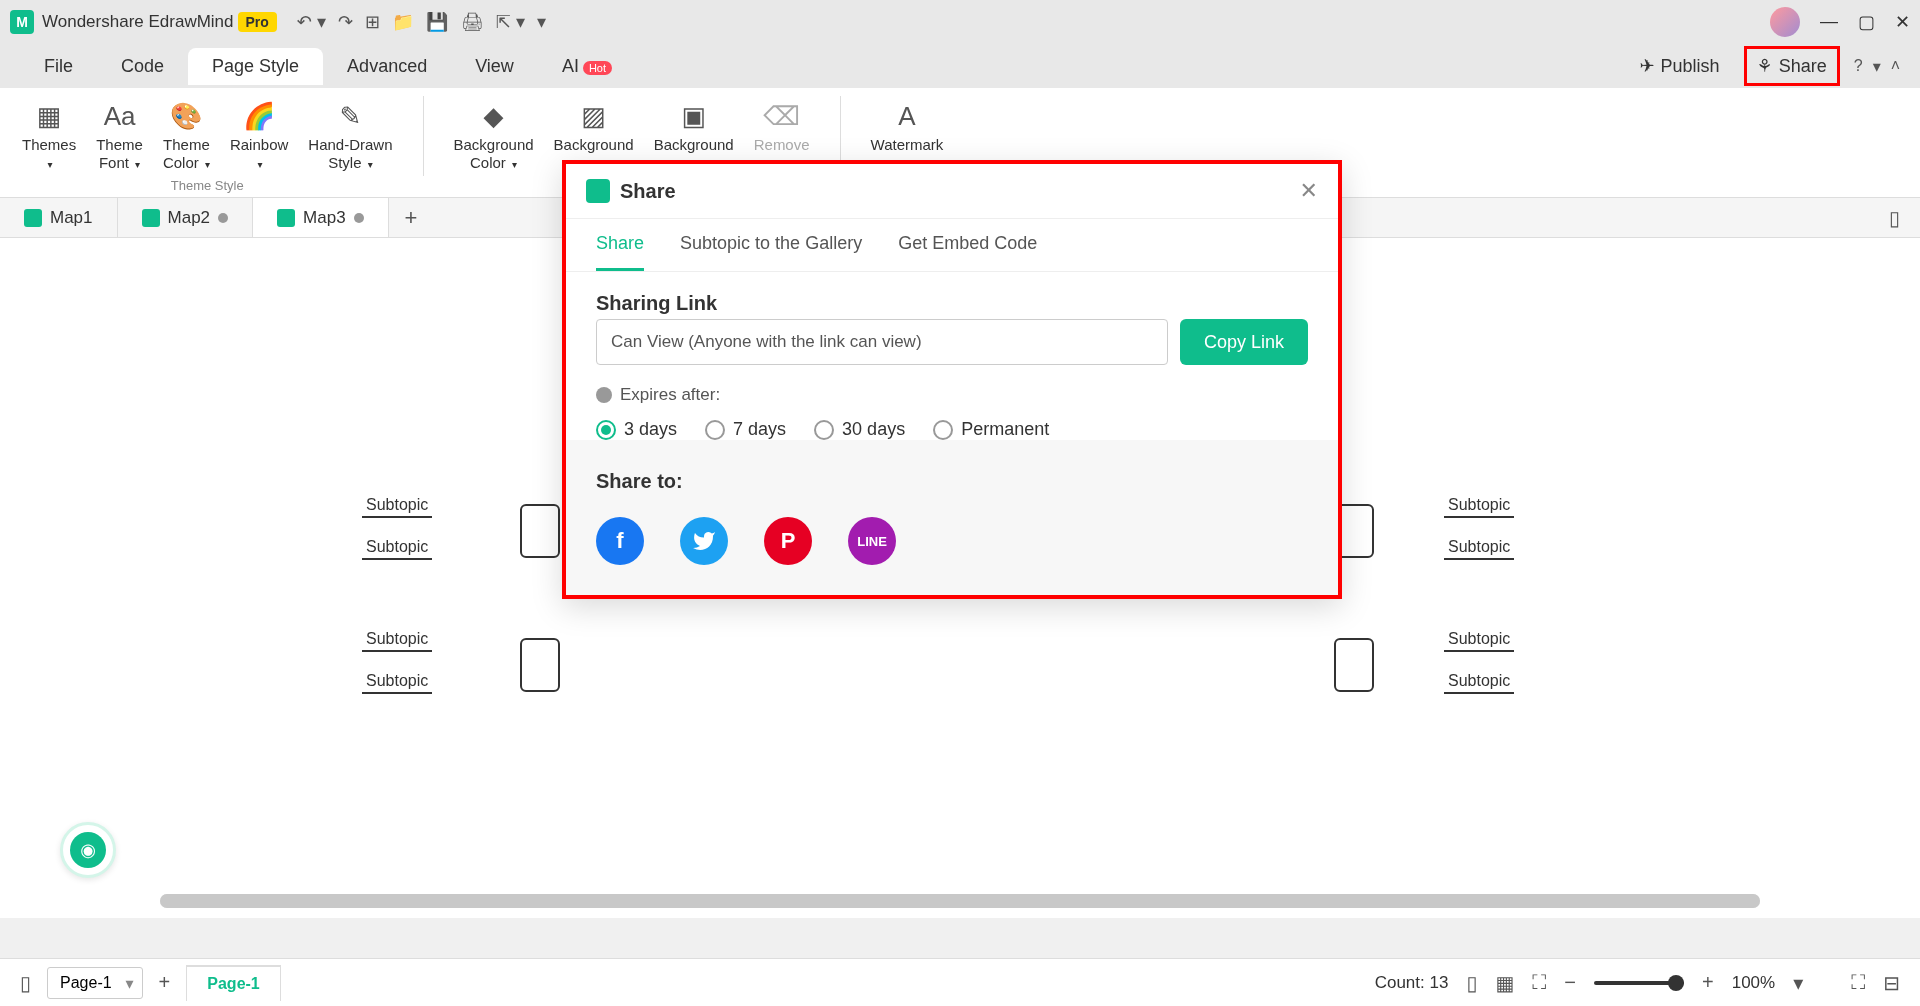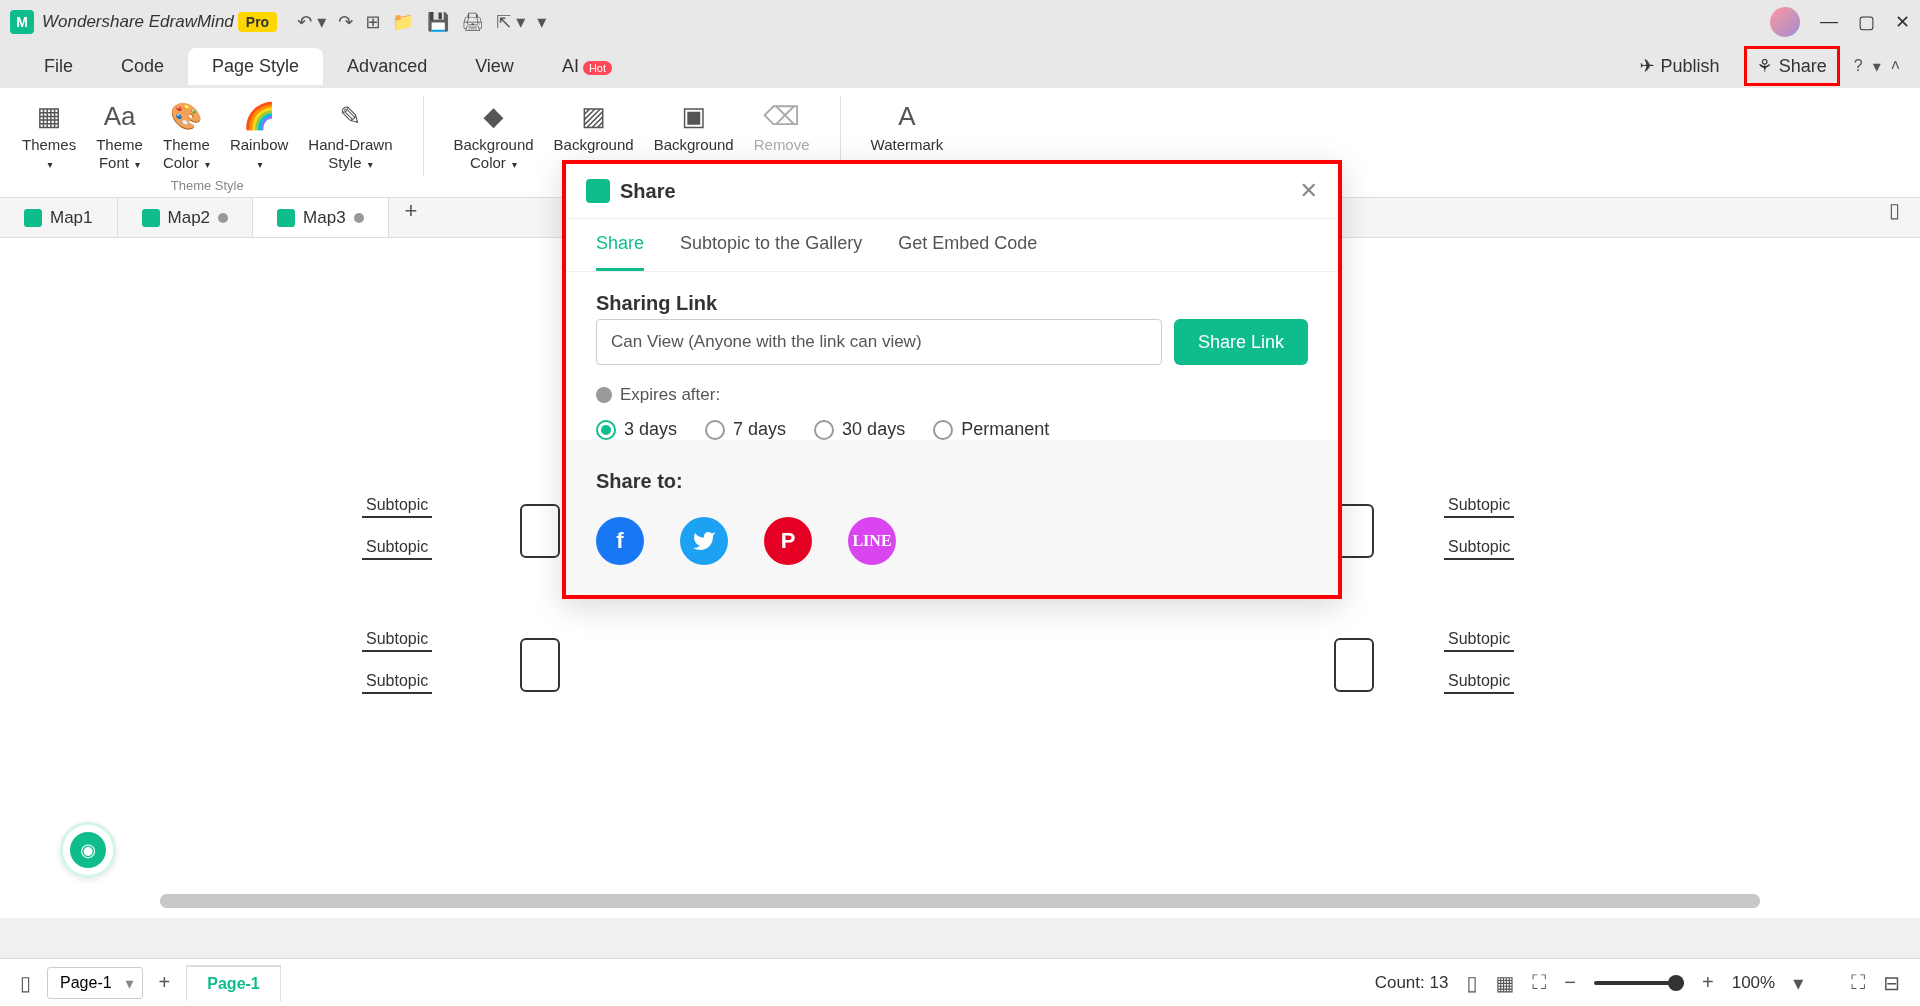--- a/index.html
+++ b/index.html
@@ -1,20 +1,20 @@
 <!DOCTYPE html>
 <html><head>
 <meta charset="utf-8">
 <style>
 * { margin: 0; padding: 0; box-sizing: border-box; font-family: -apple-system, BlinkMacSystemFont, "Segoe UI", Arial, sans-serif; }
 body { background: #f0f0f0; width: 1920px; height: 1006px; overflow: hidden; position: relative; }
 
 .titlebar { height: 44px; background: #e8e8e8; display: flex; align-items: center; padding: 0 10px; }
 .app-icon { width: 24px; height: 24px; background: #0fbd8c; border-radius: 4px; margin-right: 8px; display: flex; align-items: center; justify-content: center; color: #fff; font-weight: bold; font-size: 14px; }
-.app-title { font-size: 17px; color: #333; font-style: italic; }
+.app-title { font-size: 17px; color: #333; }
 .pro-badge { background: #ffd700; color: #333; padding: 2px 8px; border-radius: 4px; font-size: 14px; font-weight: bold; margin-left: 4px; }
 .titlebar-tools { display: flex; align-items: center; gap: 12px; margin-left: 20px; }
 .titlebar-tools span { color: #555; cursor: pointer; font-size: 18px; }
 .titlebar-right { margin-left: auto; display: flex; align-items: center; gap: 20px; }
 .avatar { width: 30px; height: 30px; border-radius: 50%; background: linear-gradient(135deg, #ff9a9e, #a18cd1); }
 .win-controls { display: flex; gap: 20px; font-size: 18px; color: #333; }
 .win-controls span { cursor: pointer; }
 
 .menubar { height: 44px; background: #e8e8e8; display: flex; align-items: center; padding: 0 20px; }
 .menu-item { padding: 8px 24px; font-size: 18px; color: #333; cursor: pointer; }
@@ -29,21 +29,21 @@
 .ribbon-group { display: flex; flex-direction: column; align-items: center; position: relative; padding: 0 4px; }
 .ribbon-sep { width: 1px; height: 80px; background: #ddd; margin: 0 18px; }
 .ribbon-items { display: flex; gap: 4px; }
 .ribbon-item { display: flex; flex-direction: column; align-items: center; justify-content: flex-start; padding: 4px 8px; cursor: pointer; min-width: 60px; }
 .ribbon-icon { font-size: 26px; color: #555; height: 32px; display: flex; align-items: center; }
 .ribbon-label { font-size: 15px; color: #333; text-align: center; line-height: 1.2; margin-top: 4px; white-space: nowrap; }
 .ribbon-label .caret { font-size: 10px; margin-left: 2px; }
 .disabled { color: #aaa; }
 .group-caption { font-size: 13px; color: #888; margin-top: 2px; }
 
-.tabs-bar { height: 40px; background: #f5f5f5; display: flex; align-items: flex-start; border-bottom: 1px solid #ddd; }
+.tabs-bar { height: 40px; background: #f5f5f5; display: flex; align-items: center; border-bottom: 1px solid #ddd; }
 .doc-tab { display: flex; align-items: center; gap: 8px; padding: 0 24px; height: 100%; font-size: 17px; color: #333; cursor: pointer; border-right: 1px solid #ddd; }
 .doc-tab.active { background: #fff; }
 .tab-icon { width: 18px; height: 18px; background: #0fbd8c; border-radius: 3px; }
 .tab-dot { width: 10px; height: 10px; border-radius: 50%; background: #999; }
 .add-tab { padding: 0 16px; font-size: 22px; color: #555; cursor: pointer; }
 .panel-toggle { margin-left: auto; padding: 0 20px; font-size: 20px; color: #555; cursor: pointer; }
 
 .canvas { position: relative; height: 680px; background: #fff; }
 .subtopic { position: absolute; font-size: 16px; color: #333; border-bottom: 2px solid #333; padding: 2px 4px; }
 .node-box { position: absolute; width: 40px; height: 54px; border: 2px solid #333; border-radius: 6px; }
@@ -83,21 +83,21 @@
 .radio-circle { width: 20px; height: 20px; border-radius: 50%; border: 2px solid #999; display: flex; align-items: center; justify-content: center; }
 .radio-circle.checked { border-color: #0fbd8c; }
 .radio-circle.checked::after { content: ""; width: 10px; height: 10px; border-radius: 50%; background: #0fbd8c; }
 .share-to-section { background: #f7f7f7; padding: 30px; margin: 0 -30px -20px; }
 .share-to-title { font-size: 20px; font-weight: 700; color: #333; margin-bottom: 24px; }
 .social-row { display: flex; gap: 36px; }
 .social-icon { width: 48px; height: 48px; border-radius: 50%; display: flex; align-items: center; justify-content: center; color: #fff; font-weight: bold; font-size: 22px; cursor: pointer; }
 .fb { background: #1877f2; }
 .tw { background: #1da1f2; }
 .pin { background: #e60023; }
-.line { background: #d946ef; font-size: 16px; font-family: Liberation Serif, serif; }
+.line { background: #a21caf; font-size: 13px; }
 </style>
 </head>
 <body>
 
 <div class="titlebar">
   <div class="app-icon">M</div>
   <span class="app-title">Wondershare EdrawMind</span>
   <span class="pro-badge">Pro</span>
   <div class="titlebar-tools">
     <span>↶ ▾</span>
@@ -258,21 +258,21 @@
   </div>
   <div class="dialog-tabs">
     <div class="dialog-tab active">Share</div>
     <div class="dialog-tab">Subtopic to the Gallery</div>
     <div class="dialog-tab">Get Embed Code</div>
   </div>
   <div class="dialog-body">
     <div class="section-title">Sharing Link</div>
     <div class="link-row">
       <input class="link-input" readonly="" value="Can View (Anyone with the link can view)" style="">
-      <button class="copy-btn">Share Link</button>
+      <button class="copy-btn">Copy Link</button>
     </div>
     <div class="expires-row">
       <div class="expires-icon"></div>
       <span>Expires after:</span>
     </div>
     <div class="radio-row">
       <div class="radio-opt">
         <div class="radio-circle checked"></div>
         <span>3 days</span>
       </div>

